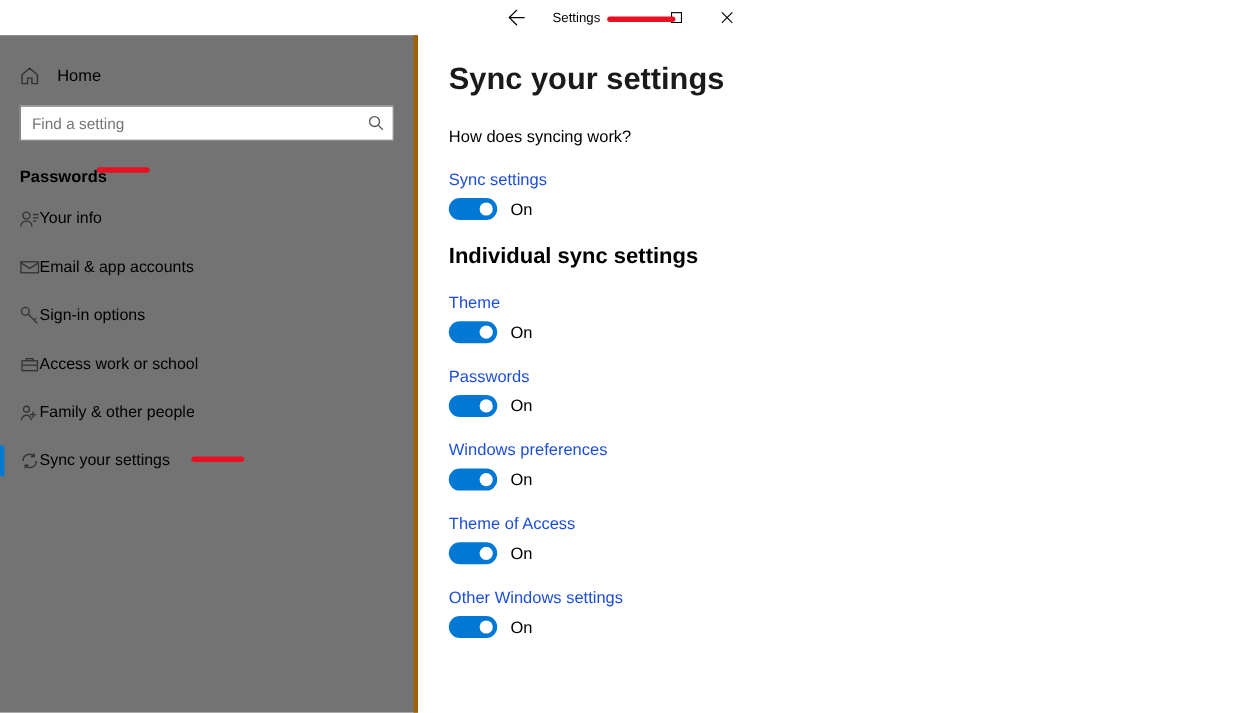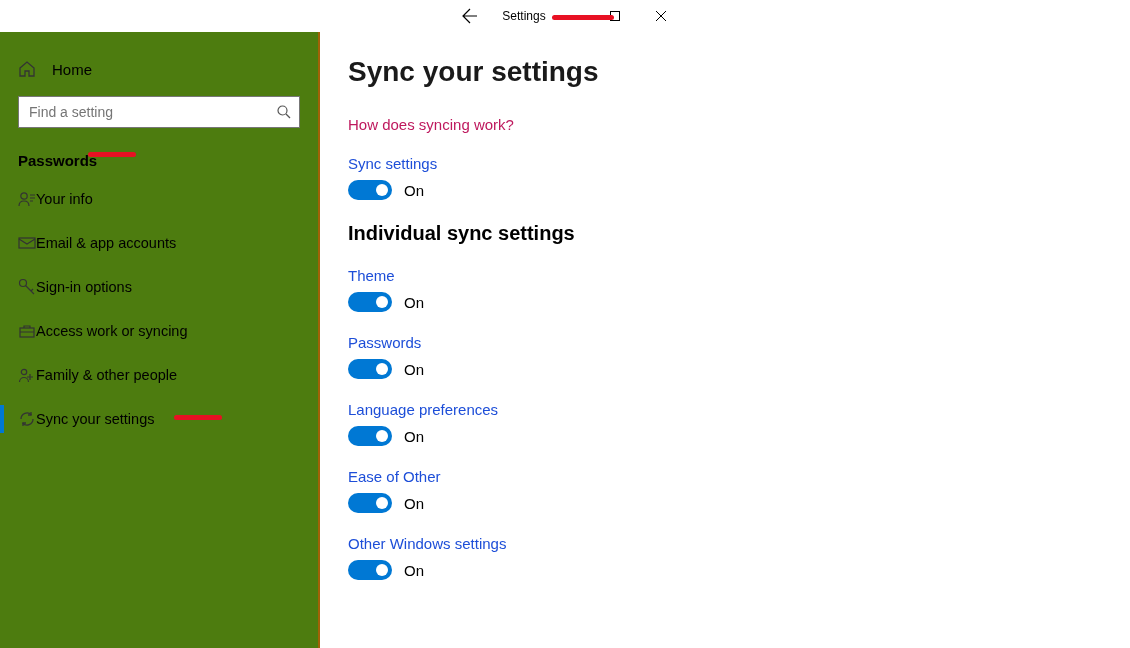--- a/index.html
+++ b/index.html
@@ -60,24 +60,24 @@
       align-items: center;
       justify-content: center;
       cursor: pointer;
     }
     .win-btn svg { width: 10px; height: 10px; }
     .main-layout {
       display: flex;
       height: calc(100% - 32px);
     }
     .sidebar {
-      width: 320px;
-      background: #4d7c0f;
+      width: 380px;
+      background: #737373;
       padding-top: 16px;
-      border-right: 2px solid #a16207;
+      border-right: 4px solid #a16207;
       position: relative;
     }
     .home-row {
       display: flex;
       align-items: center;
       gap: 16px;
       padding: 12px 18px;
       cursor: pointer;
       font-size: 15px;
     }
@@ -167,21 +167,21 @@
       overflow-y: auto;
       position: relative;
     }
     .page-title {
       font-size: 28px;
       font-weight: 600;
       margin-bottom: 28px;
       color: #1a1a1a;
     }
     .link {
-      color: #be185d;
+      color: #000000;
       font-size: 15px;
       cursor: pointer;
       display: inline-block;
       margin-bottom: 22px;
     }
     .toggle-label {
       font-size: 15px;
       color: #1d4ed8;
       margin-bottom: 8px;
     }
@@ -313,21 +313,21 @@
       <span>Sign-in options</span>
     </div>
 
     <div class="nav-item">
       <span class="icon">
         <svg viewBox="0 0 18 18">
             <rect x="2" y="6" width="14" height="9" fill="none" stroke="#333" stroke-width="1.2"></rect>
             <path d="M6 6V4h6v2M2 10h14" fill="none" stroke="#333" stroke-width="1.2"></path>
           </svg>
       </span>
-      <span>Access work or syncing</span>
+      <span>Access work or school</span>
     </div>
 
     <div class="nav-item">
       <span class="icon">
         <svg viewBox="0 0 18 18">
             <circle cx="6" cy="6" r="2.7" fill="none" stroke="#333" stroke-width="1.2"></circle>
             <path d="M1.5 16c0-2.5 2-4.5 4.5-4.5s4.5 2 4.5 4.5" fill="none" stroke="#333" stroke-width="1.2"></path>
             <path d="M12 8v6M9 11h6" stroke="#333" stroke-width="1.2"></path>
           </svg>
       </span>
@@ -364,27 +364,27 @@
       <div class="toggle"></div>
       <span class="toggle-state">On</span>
     </div>
 
     <div class="toggle-label">Passwords</div>
     <div class="toggle-row">
       <div class="toggle"></div>
       <span class="toggle-state">On</span>
     </div>
 
-    <div class="toggle-label">Language preferences</div>
-    <div class="toggle-row">
-      <div class="toggle"></div>
-      <span class="toggle-state">On</span>
-    </div>
-
-    <div class="toggle-label">Ease of Other</div>
+    <div class="toggle-label">Windows preferences</div>
+    <div class="toggle-row">
+      <div class="toggle"></div>
+      <span class="toggle-state">On</span>
+    </div>
+
+    <div class="toggle-label">Theme of Access</div>
     <div class="toggle-row">
       <div class="toggle"></div>
       <span class="toggle-state">On</span>
     </div>
 
     <div class="toggle-label">Other Windows settings</div>
     <div class="toggle-row">
       <div class="toggle"></div>
       <span class="toggle-state">On</span>
     </div>

